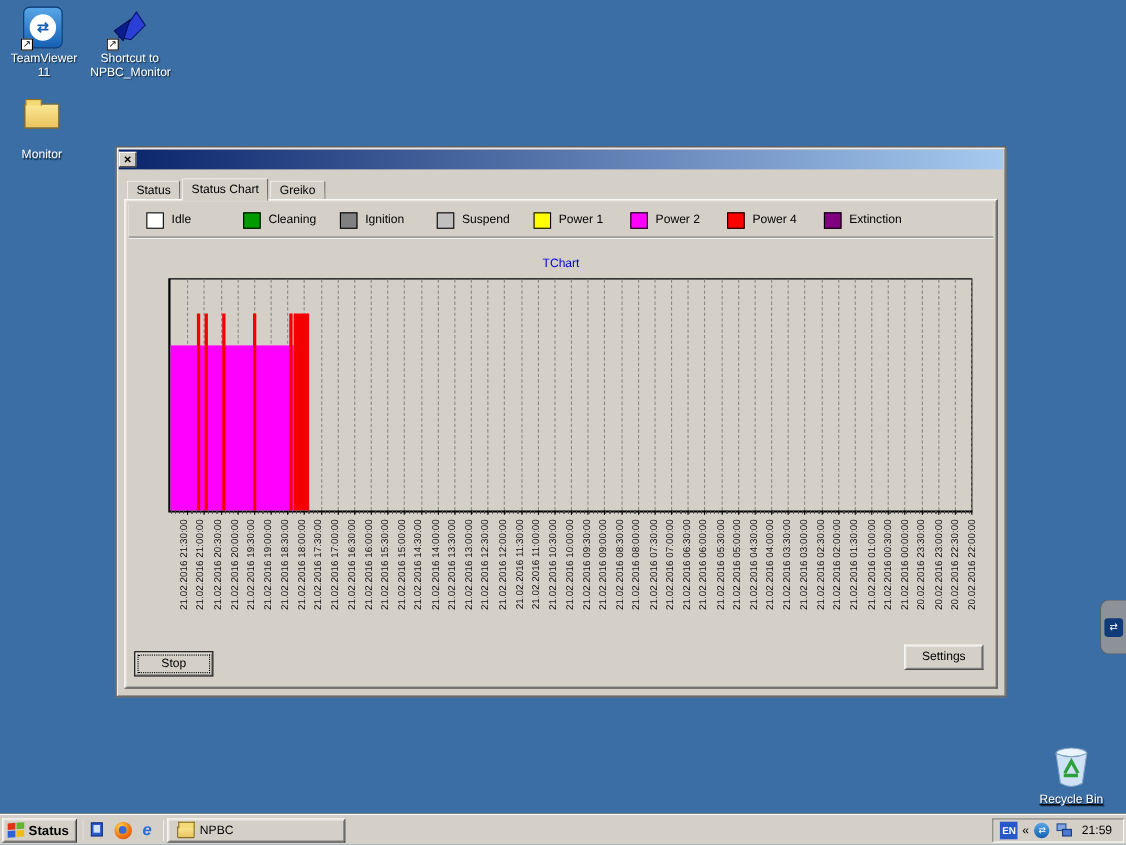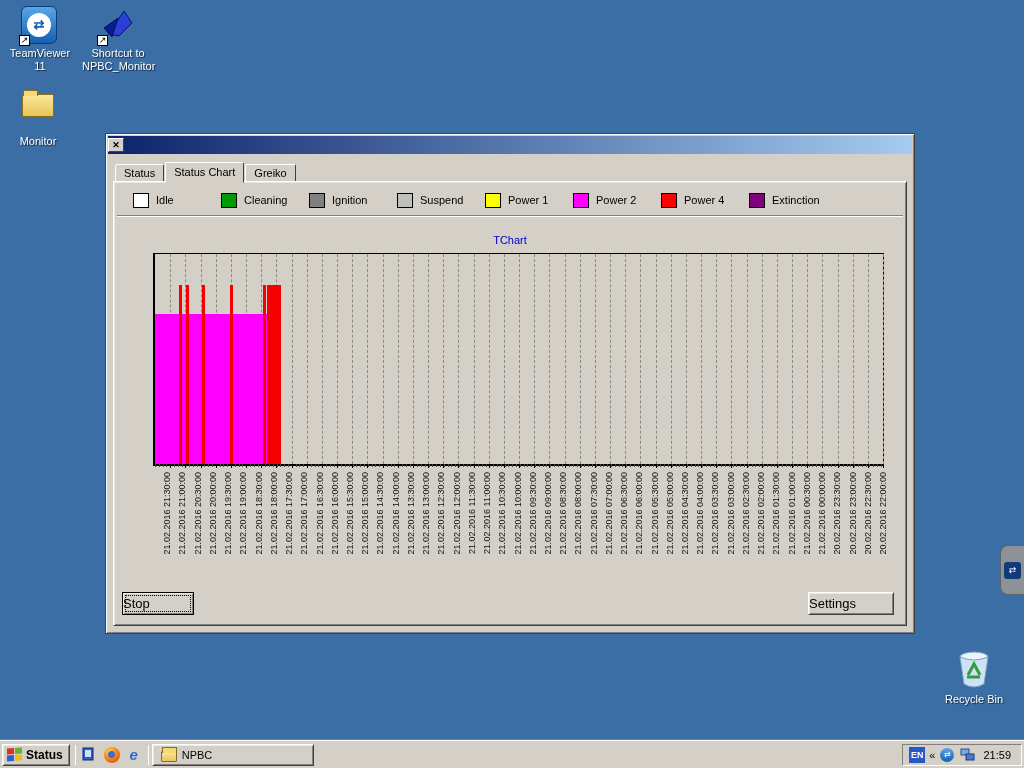--- a/index.html
+++ b/index.html
@@ -47,26 +47,26 @@
   .gridline { position:absolute; top:0; bottom:0; width:0; border-left:1px dashed #8a8a80; }
   .axis-tick { position:absolute; top:100%; width:1px; height:4px; background:#000; }
   .tick-strip { position:absolute; top:100%; left:0; right:0; height:3px;
                 background:repeating-linear-gradient(90deg,#444 0 1px,transparent 1px 3.8px); }
   .bar { position:absolute; bottom:0; }
   .xlabels { position:absolute; left:39px; top:288px; width:731px; height:126px; }
   .xlabel { position:absolute; top:2px; writing-mode:vertical-rl; transform:rotate(180deg);
             white-space:nowrap; font-size:9px; color:#111; letter-spacing:0; }
 
   
-  .btn { position:absolute; height:23px; width:72px; background:#d4d0c8; font-size:13px; color:#000;
+  .btn { position:absolute; height:23px; width:72px; background:#d4d0c8; font-size:11px; color:#000;
          border:1px solid; border-color:#fff #404040 #404040 #fff;
-         box-shadow:inset 1px 1px 0 #ece9e2, inset -1px -1px 0 #808080; text-align:left; line-height:21px; }
+         box-shadow:inset 1px 1px 0 #ece9e2, inset -1px -1px 0 #808080; text-align:center; line-height:21px; }
   .btn.default { border:1px solid #000; outline:1px dotted #000; outline-offset:-4px; }
   .btn-stop { left:8px; bottom:10px; }
-  .btn-settings { right:12px; bottom:10px; width:86px; }
+  .btn-settings { right:12px; bottom:16px; width:72px; }
 
   
   .tv-handle { position:absolute; right:0; top:545px; width:24px; height:50px; background:#8d9298;
                border:1px solid #5e6368; border-right:none; border-radius:8px 0 0 8px;
                display:flex; align-items:center; justify-content:center; }
   .tv-handle .mini { width:17px; height:17px; background:#103a78; border-radius:3px; color:#fff;
                      font-size:9px; line-height:17px; text-align:center; }
 
   
   .taskbar { position:absolute; left:0; bottom:0; width:1024px; height:28px; background:#d4d0c8;
@@ -119,21 +119,21 @@
     <div class="lbl">Shortcut to NPBC_Monitor</div>
   </div>
 
   <div class="dicon" style="left:2px; top:84px;">
     <div class="img">
       <div class="folder-ico" style="margin-left:3px;"></div>
     </div>
     <div class="lbl">Monitor</div>
   </div>
 
-  <div class="dicon" style="left:938px; top:648px;">
+  <div class="dicon" style="left:938px; top:676px;text-decoration:underline;">
     <div class="img" style="width:40px;height:42px;">
       <svg width="40" height="42" viewBox="0 0 40 42">
         <ellipse cx="20" cy="9" rx="14" ry="5" fill="#eaf4fc" stroke="#7aa0c0"></ellipse>
         <path d="M6 9 L10 36 Q20 42 30 36 L34 9 Q20 15 6 9 Z" fill="#cfe2f5" stroke="#7aa0c0"></path>
         <path d="M14 27 l6 -11 l6 11" stroke="#2f9e3f" stroke-width="3" fill="none"></path>
         <path d="M13 29 h13" stroke="#2f9e3f" stroke-width="3" fill="none"></path>
       </svg>
     </div>
     <div class="lbl">Recycle Bin</div>
   </div>

